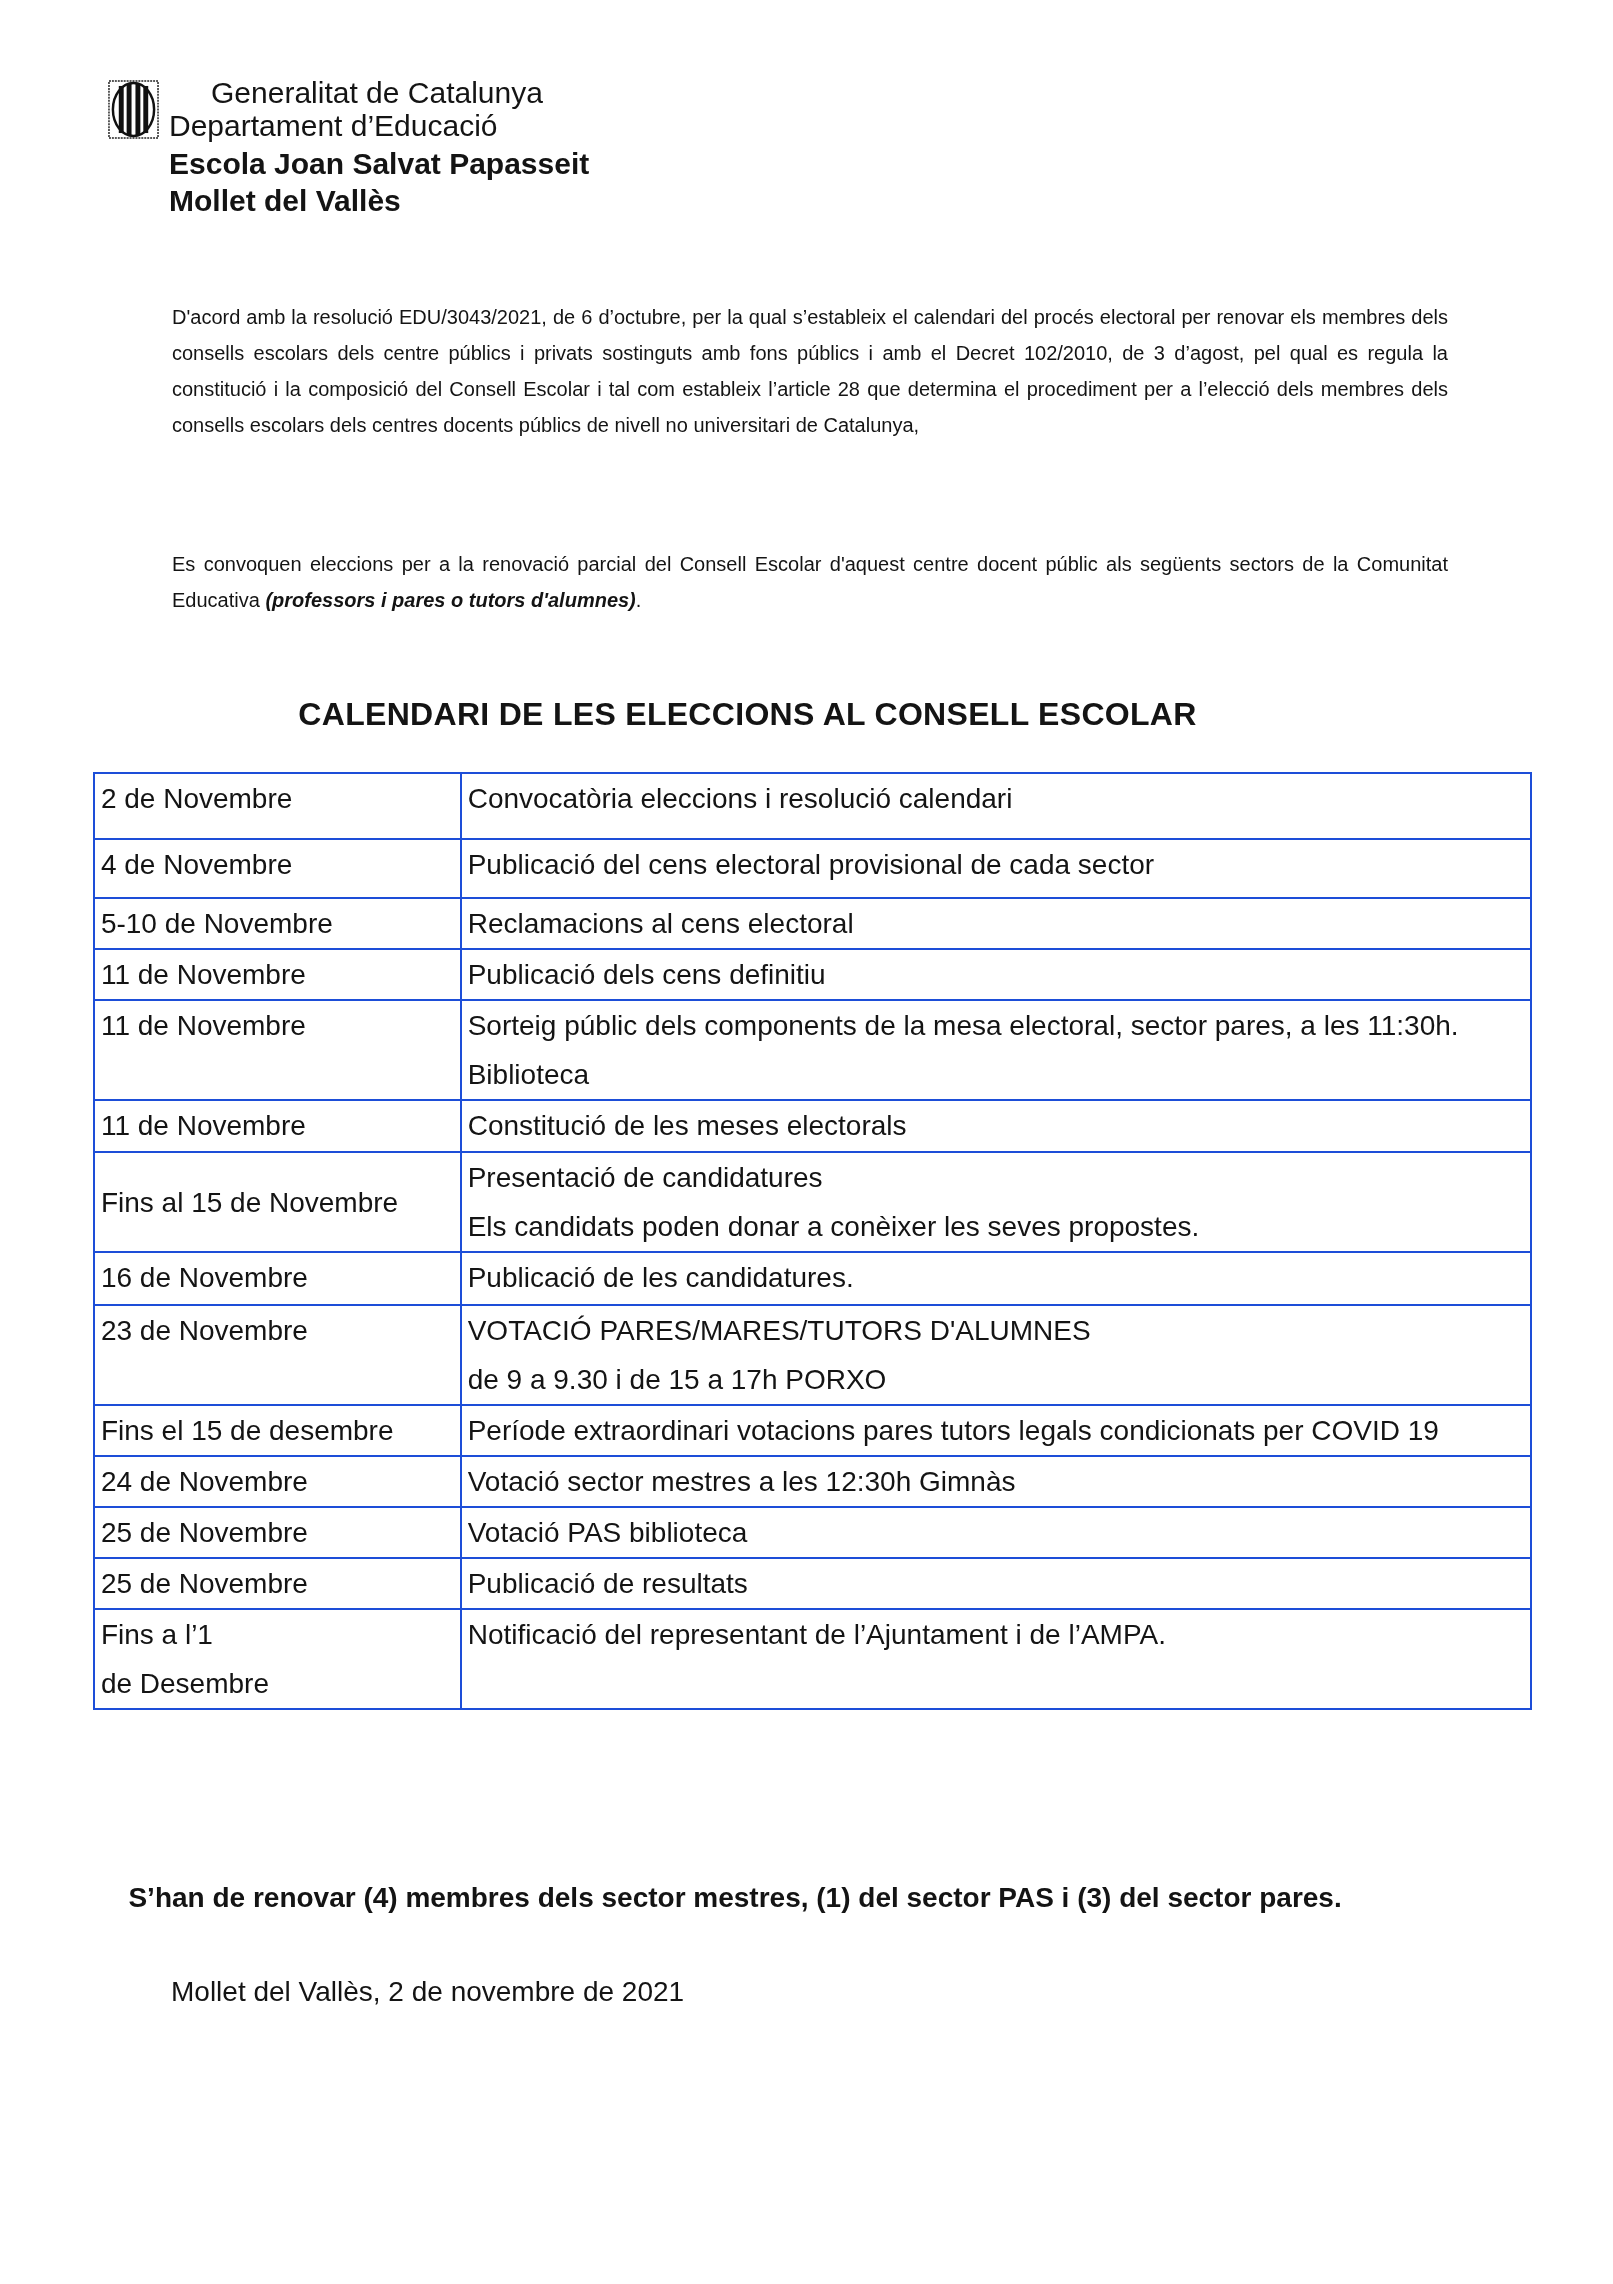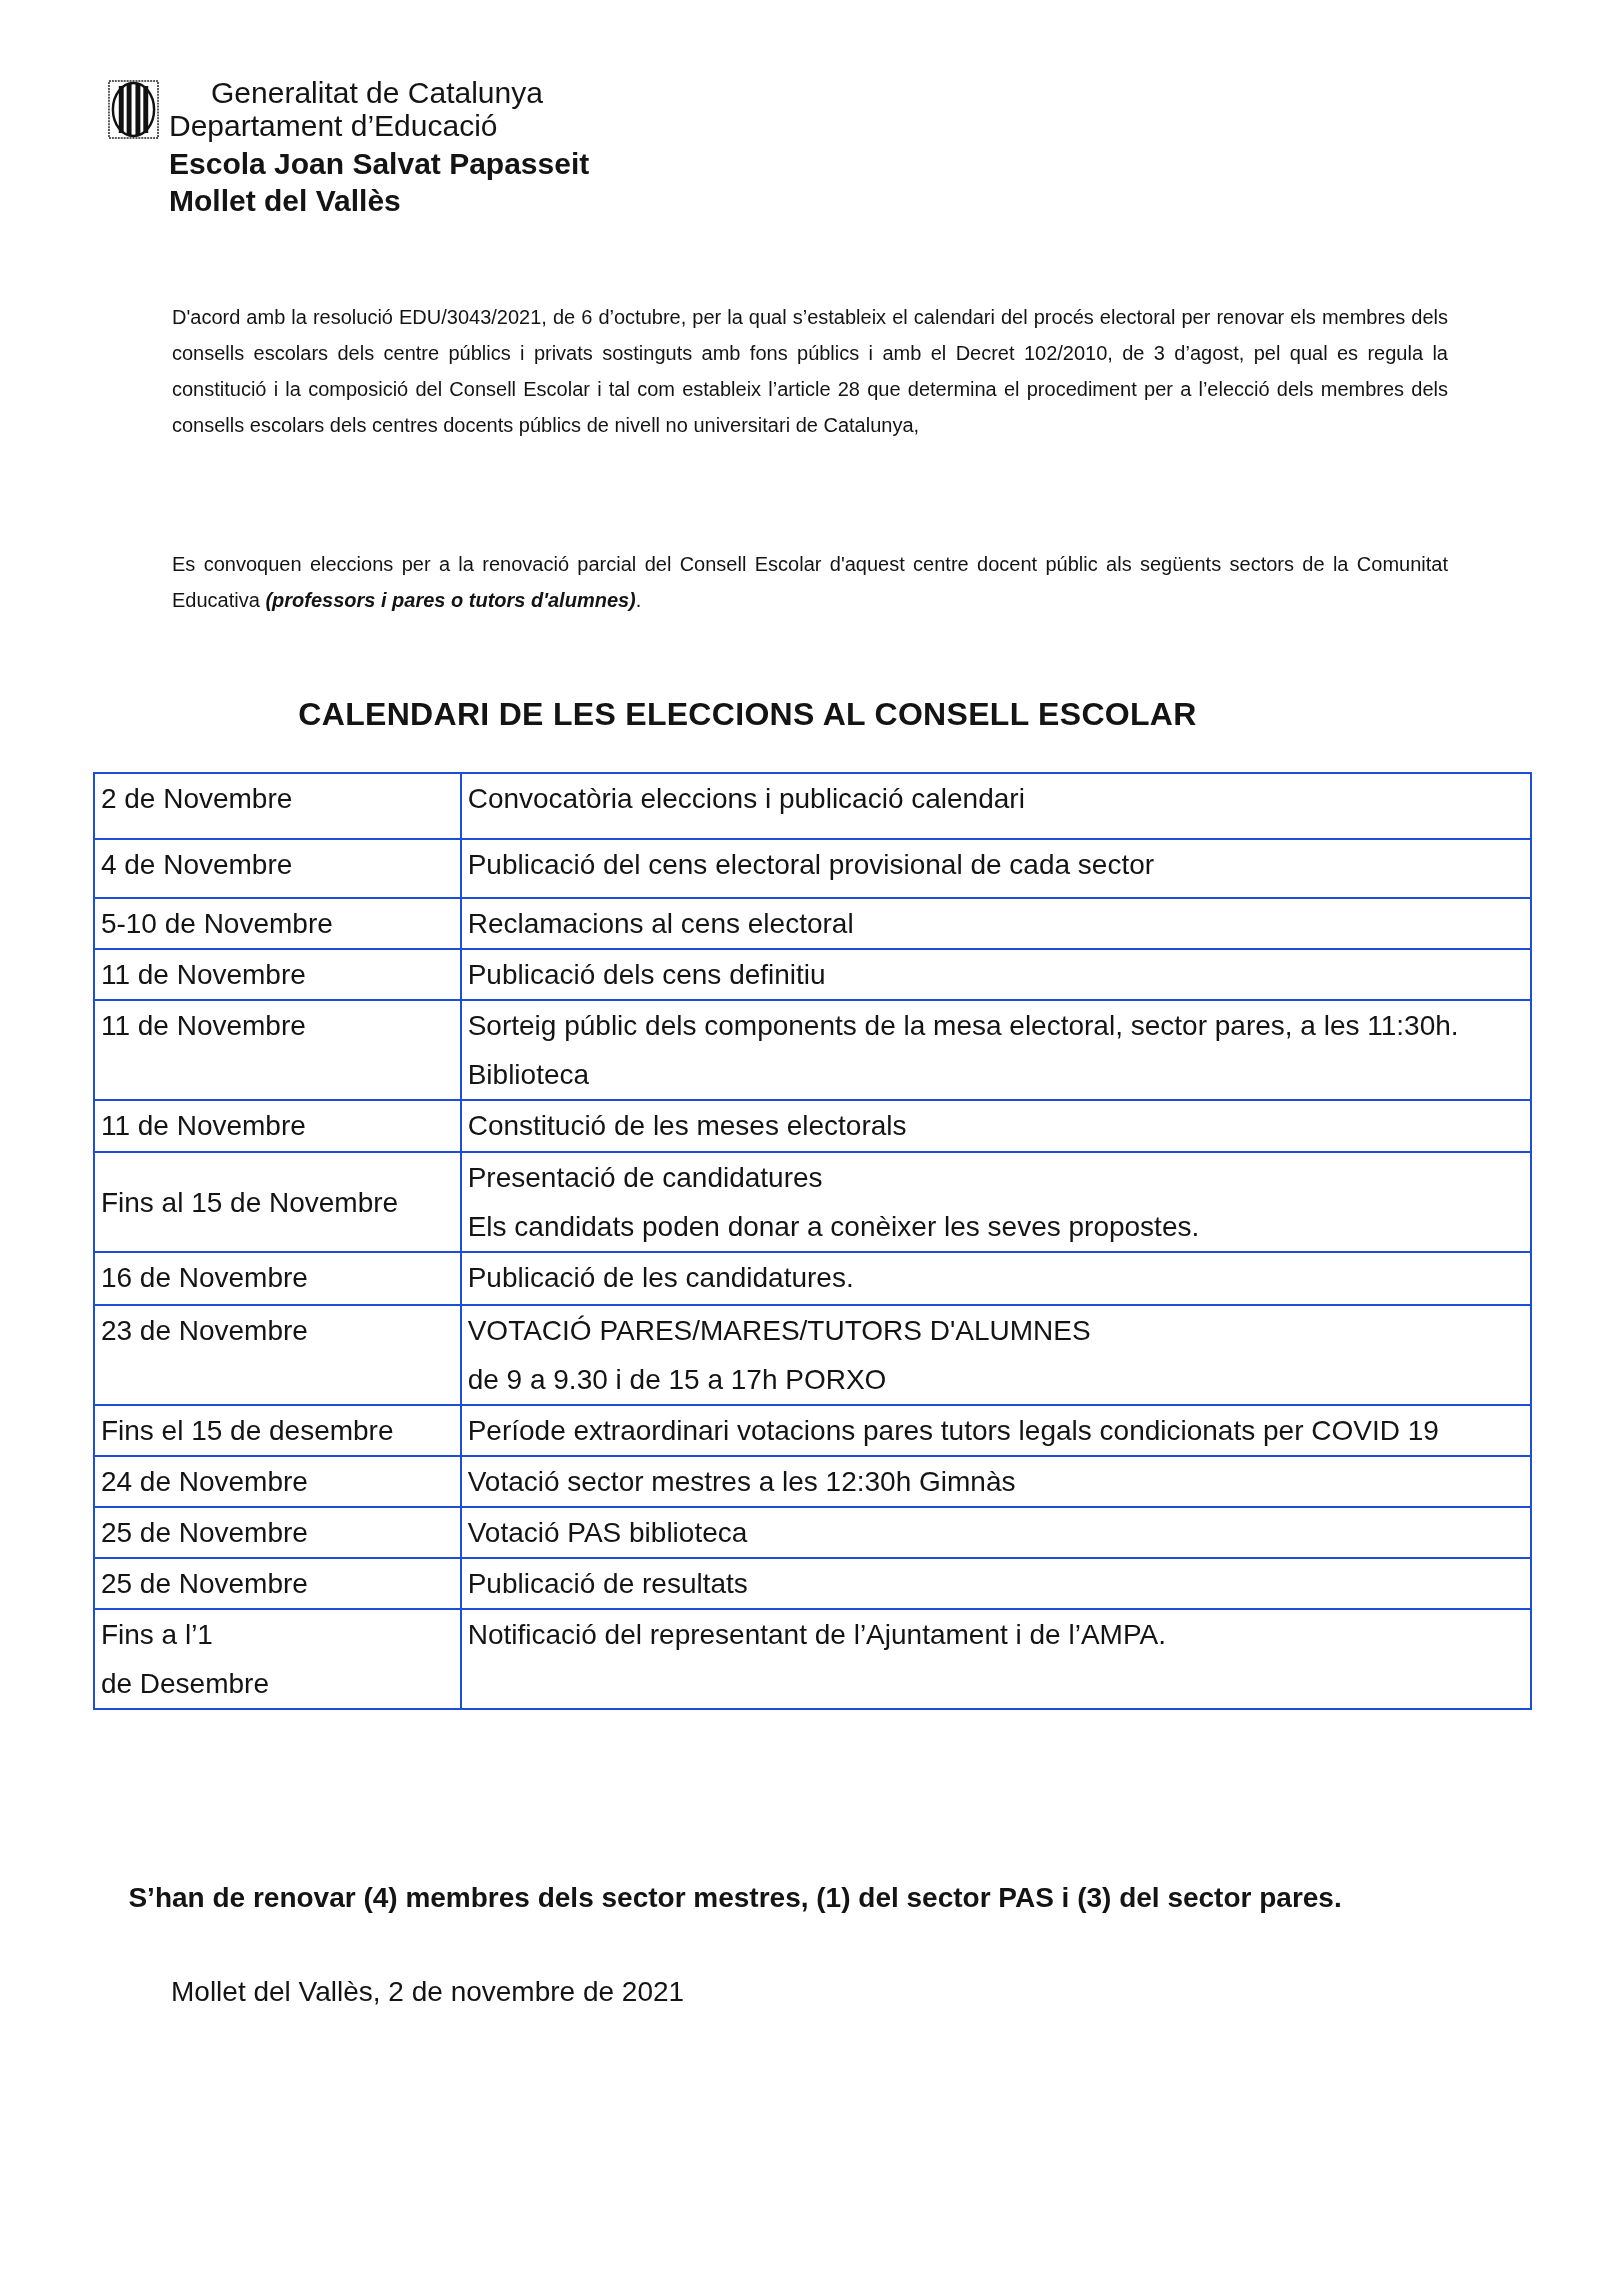--- a/index.html
+++ b/index.html
@@ -61,21 +61,21 @@
 
 <div class="title"><span>CALENDARI DE LES ELECCIONS AL CONSELL ESCOLAR</span></div>
 
 <table class="cal">
   <tbody id="cal-body">
       <tr style="height: 66px;">
         <td class="date">
           <span class="evt-line">2 de Novembre</span>
         </td>
         <td>
-          <span class="evt-line">Convocatòria eleccions i publicació calendari</span>
+          <span class="evt-line">Convocatòria eleccions i resolució calendari</span>
         </td>
       </tr>
       <tr style="height: 59px;">
         <td class="date">
           <span class="evt-line">4 de Novembre</span>
         </td>
         <td>
           <span class="evt-line">Publicació del cens electoral provisional de cada sector</span>
         </td>
       </tr>

